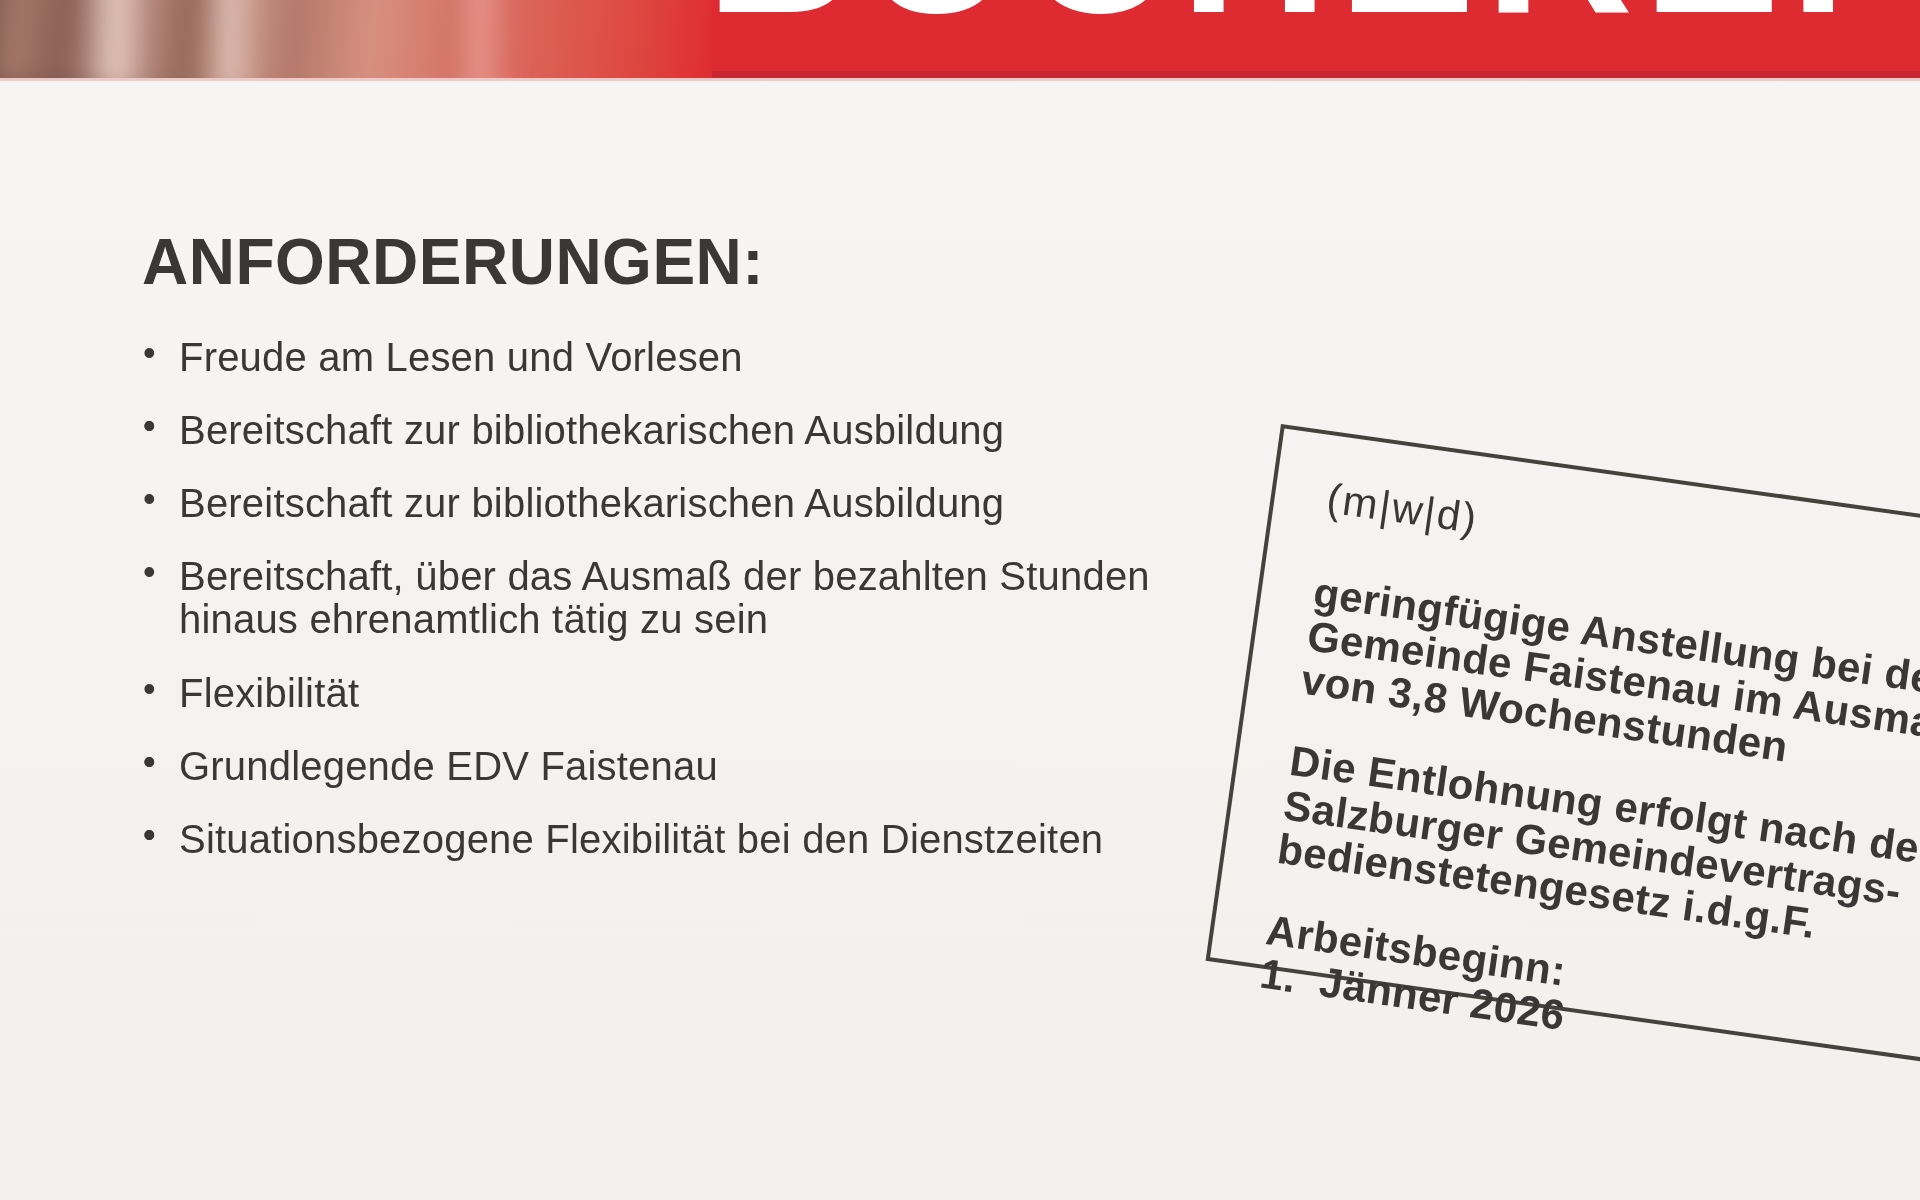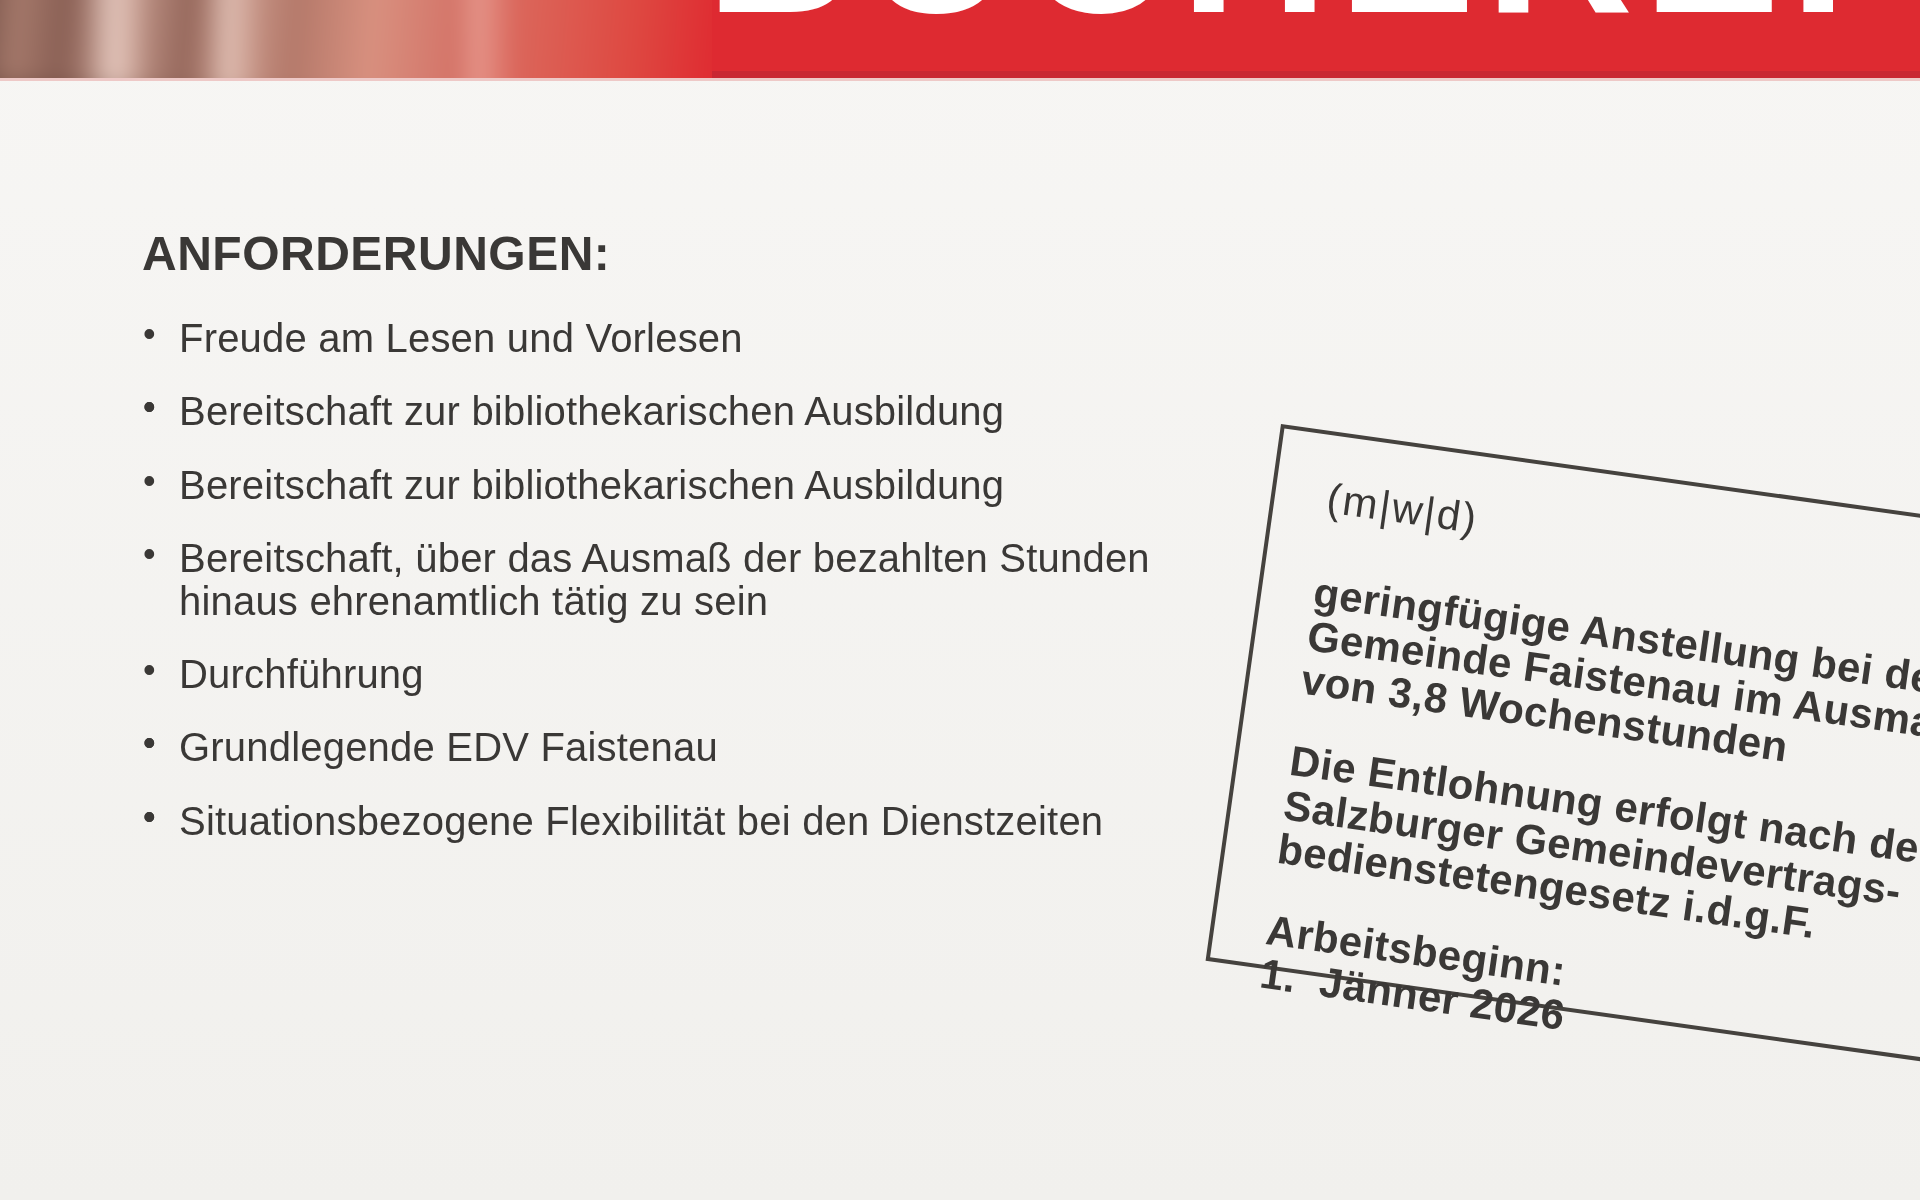--- a/index.html
+++ b/index.html
@@ -38,21 +38,21 @@
   }
   .banner-title {
     position:absolute; left:706px; top:-162px;
     font-size:205px; font-weight:700; color:#ffffff;
     letter-spacing:10px; white-space:nowrap; line-height:1;
   }
 
   
   .main { position:absolute; left:142px; top:226px; width:1150px; }
   .main h1 {
-    margin:0 0 36px 0; font-size:48px; font-weight:700;
+    margin:0 0 36px 0; font-size:64px; font-weight:700;
     letter-spacing:0.5px; line-height:1.15; color:var(--text,#3a3836);
   }
   ul.req { list-style:none; margin:0; padding:0; font-size:40px; line-height:1.08; }
   ul.req li {
     position:relative; padding-left:37px; margin:0 0 30px 0;
     white-space:pre-line; letter-spacing:0.2px;
   }
   ul.req li .dot {
     position:absolute; left:1px; top:-2px; font-size:0.9em;
   }
@@ -87,21 +87,21 @@
 
 <div class="main">
   <h1>ANFORDERUNGEN:</h1>
   <ul class="req" id="req-list">
       <li><span class="dot">•</span><span>Freude am Lesen und Vorlesen</span></li>
       <li><span class="dot">•</span></li>
       <li><span class="dot">•</span><span>Bereitschaft zur bibliothekarischen Ausbildung</span></li>
       <li><span class="dot">•</span><span>Bereitschaft zur bibliothekarischen Ausbildung</span></li>
       <li><span class="dot">•</span><span>Bereitschaft, über das Ausmaß der bezahlten Stunden
 hinaus ehrenamtlich tätig zu sein</span></li>
-      <li><span class="dot">•</span><span>Durchführung</span></li>
+      <li><span class="dot">•</span><span>Flexibilität</span></li>
       <li><span class="dot">•</span></li>
       <li><span class="dot">•</span><span>Grundlegende EDV Faistenau</span></li>
       <li><span class="dot">•</span></li>
       <li><span class="dot">•</span><span>Situationsbezogene Flexibilität bei den Dienstzeiten</span></li>
     </ul>
 </div>
 
 <div class="notice-box">
   <div class="mwd">(m|w|d)</div>
   <div id="notice-paragraphs">

